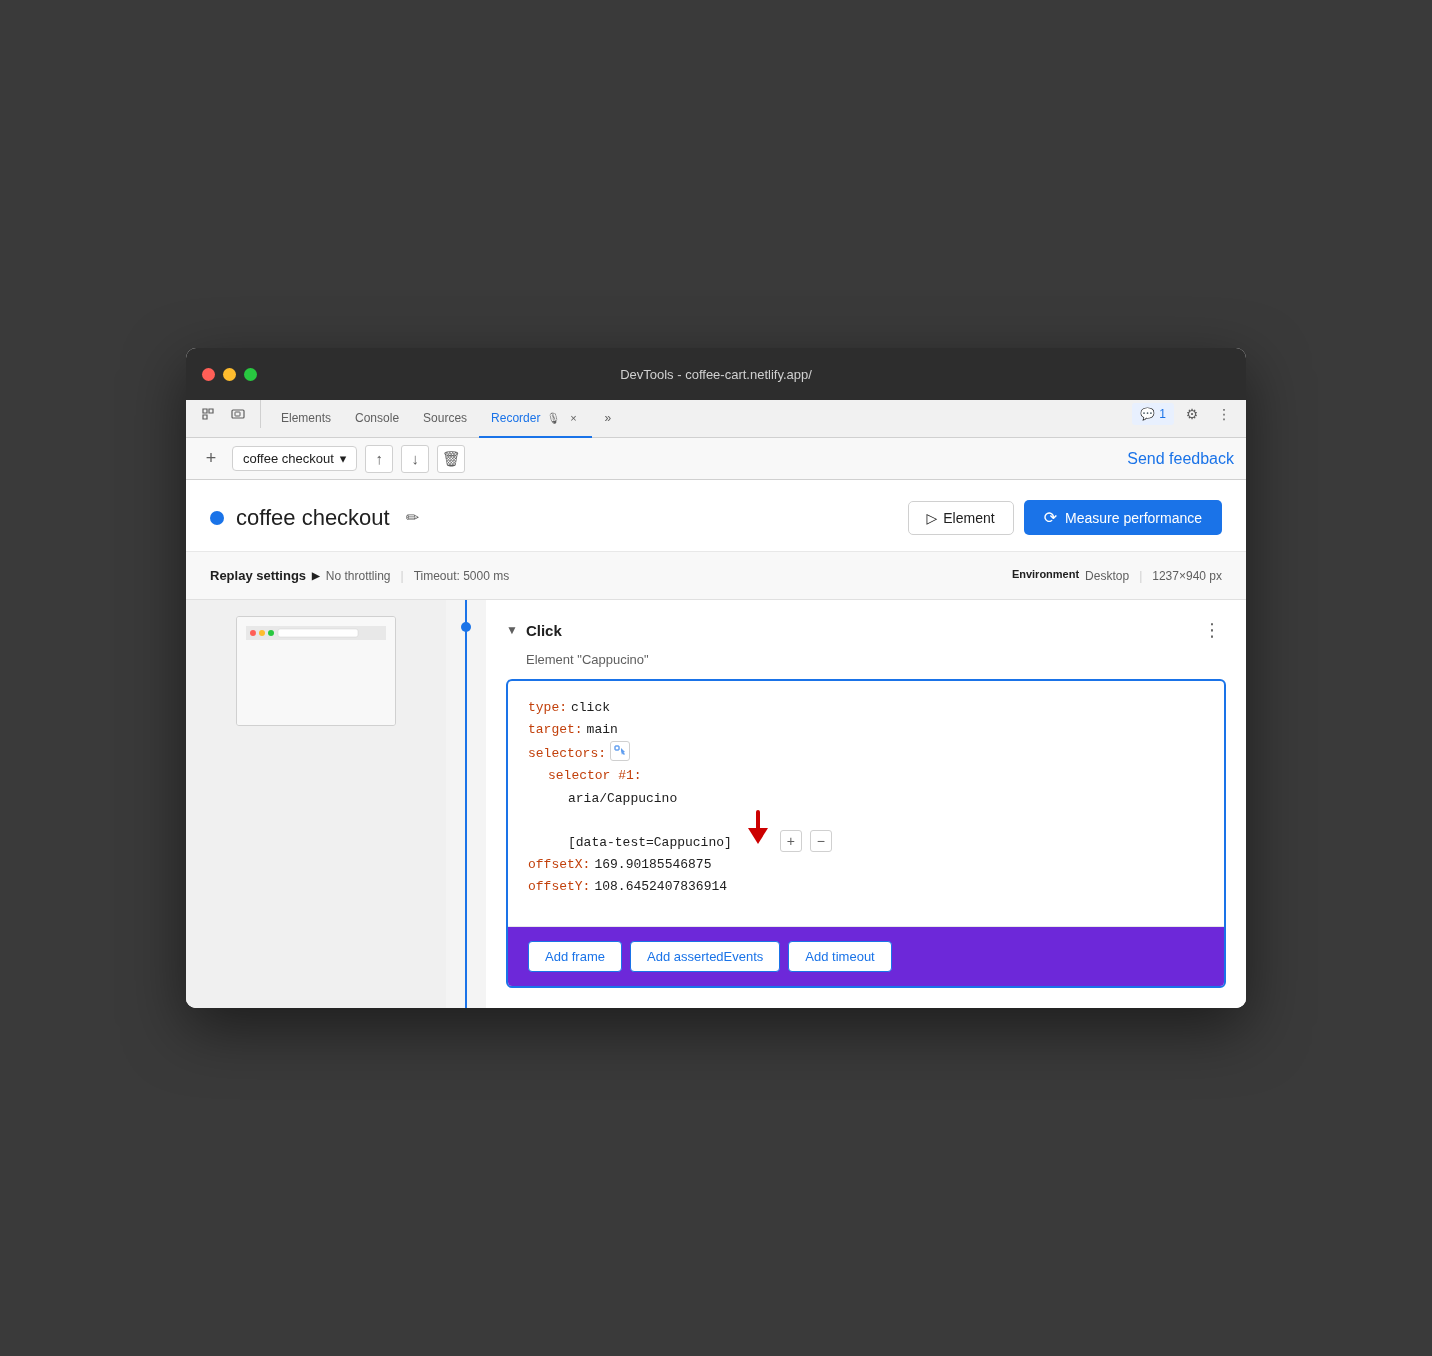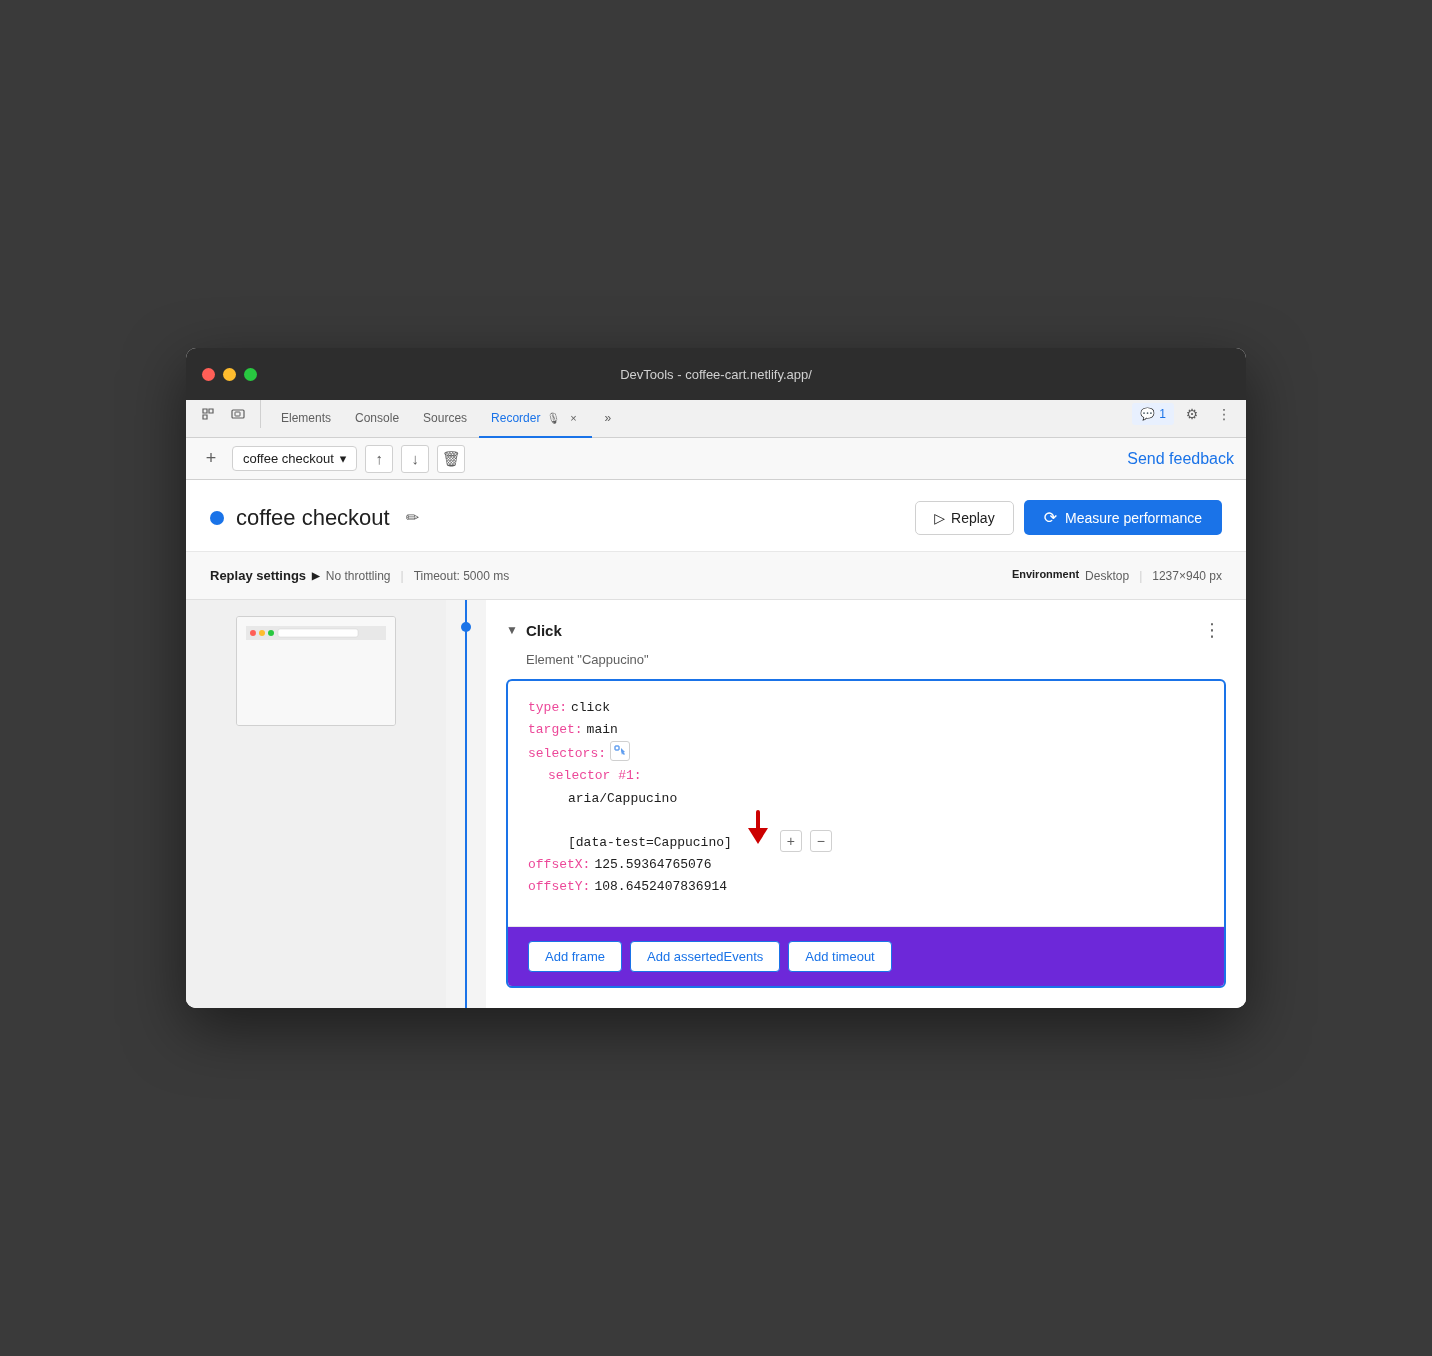--- a/index.html
+++ b/index.html
@@ -436,21 +436,21 @@
       line-height: 1.7;
     }
 
     .code-line {
       display: flex;
       align-items: baseline;
       gap: 4px;
       flex-wrap: wrap;
     }
 
-    .code-key { color: #ec4899; }
+    .code-key { color: #c2410c; }
     .code-val { color: #202020; }
     .code-indent { margin-left: 20px; }
     .code-indent2 { margin-left: 40px; }
 
     .selector-icon-box {
       display: inline-flex;
       align-items: center;
       justify-content: center;
       width: 20px;
       height: 20px;
@@ -624,21 +624,21 @@
 
   <div class="main-header">
     <div class="recording-title-area">
       <div class="recording-dot"></div>
       <span class="recording-title">coffee checkout</span>
       <span class="edit-icon">✏</span>
     </div>
     <div class="header-actions">
       <button class="replay-btn">
         <span>▷</span>
-        <span>Replay</span>
+        <span>Element</span>
       </button>
       <button class="measure-btn">
         <span style="font-size:16px;">⟳</span>
         <span>Measure performance</span>
       </button>
     </div>
   </div>
 
   <div class="settings-panel">
     <div class="settings-left">
@@ -736,21 +736,21 @@
             <svg width="28" height="36" viewBox="0 0 28 36" style="margin-left:8px; display:inline-block; vertical-align:middle;">
               <line x1="14" y1="2" x2="14" y2="26" stroke="#cc0000" stroke-width="4" stroke-linecap="round"></line>
               <polygon points="14,34 4,18 24,18" fill="#cc0000"></polygon>
             </svg>
             <button class="small-btn">+</button>
             <button class="small-btn">−</button>
           </div>
 
           <div class="code-line">
             <span class="code-key">offsetX:</span>
-            <span class="code-val">125.59364765076</span>
+            <span class="code-val">169.90185546875</span>
           </div>
 
           <div class="code-line">
             <span class="code-key">offsetY:</span>
             <span class="code-val">108.6452407836914</span>
           </div>
         </div>
 
         <div class="action-buttons">
           <button class="action-btn">Add frame</button>

